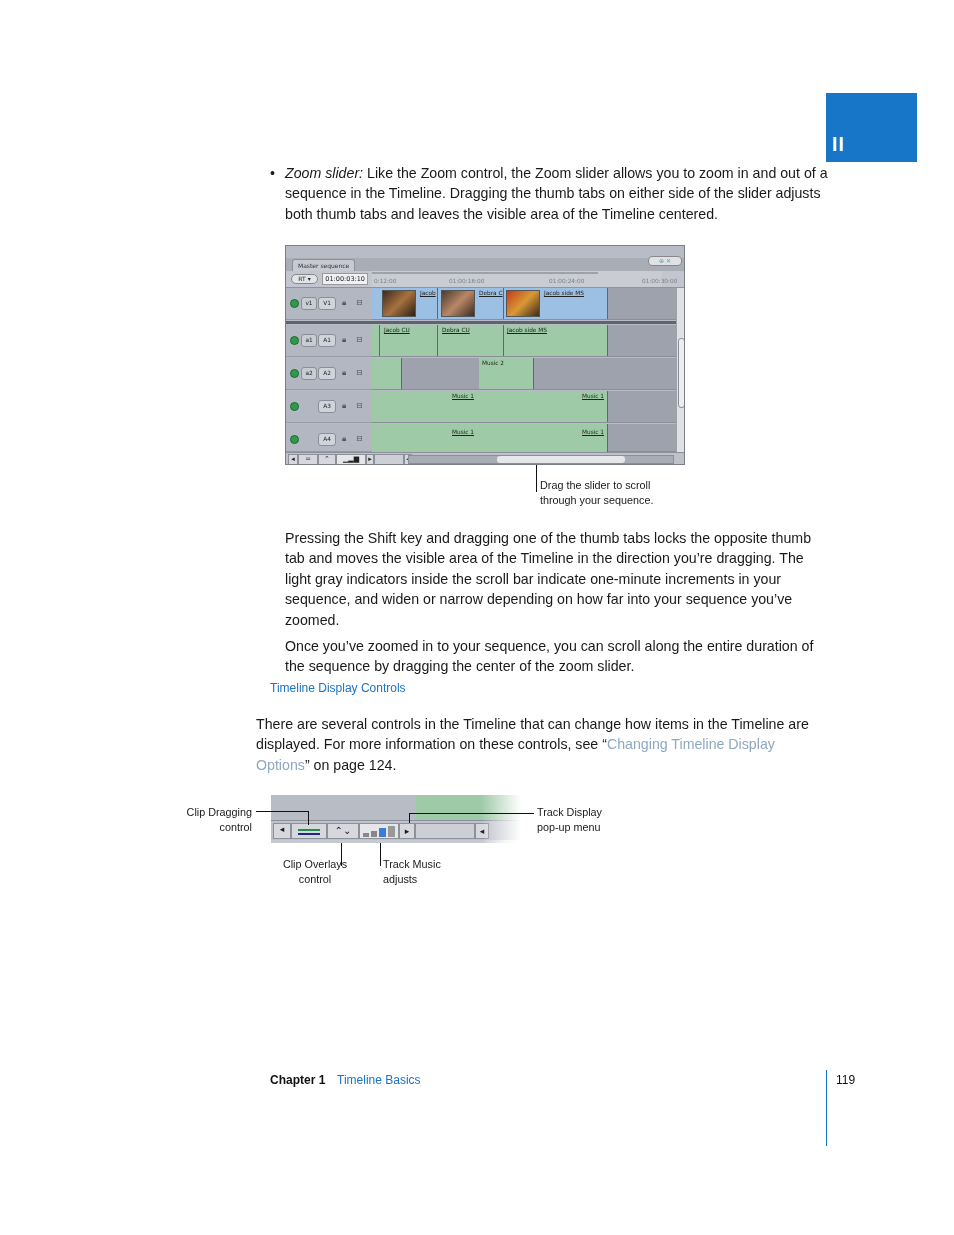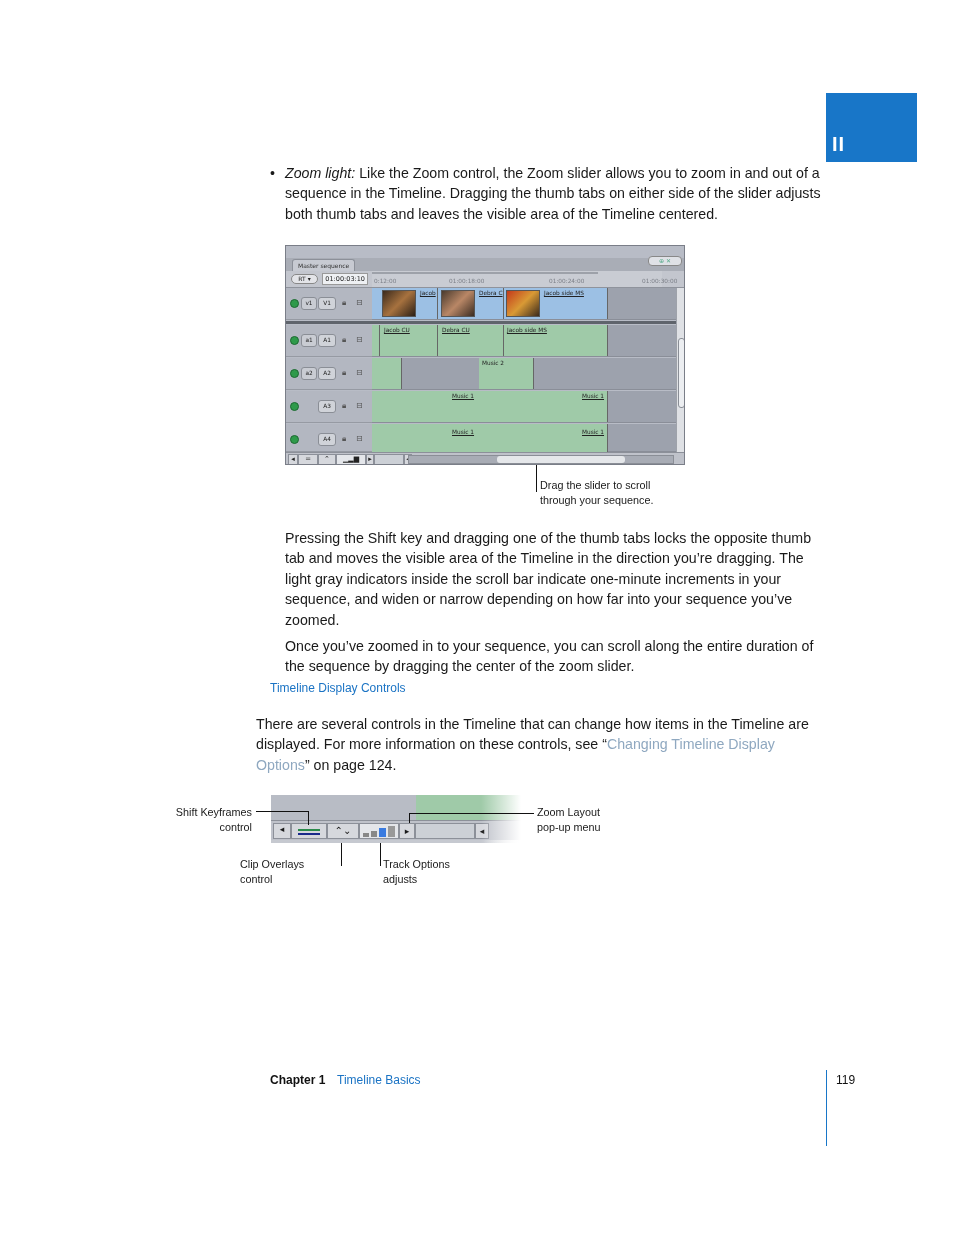--- a/index.html
+++ b/index.html
@@ -70,21 +70,21 @@
 </style>
 </head>
 <body>
 
 <div class="abs part-tab">
   <span>II</span>
 </div>
 
 <div class="abs body-text bullet">
   <span class="dot">•</span>
-  <span class="txt"><em>Zoom light:</em><span> Like the Zoom control, the Zoom slider allows you to zoom in and out of a sequence in the Timeline. Dragging the thumb tabs on either side of the slider adjusts both thumb tabs and leaves the visible area of the Timeline centered.</span></span>
+  <span class="txt"><em>Zoom slider:</em><span> Like the Zoom control, the Zoom slider allows you to zoom in and out of a sequence in the Timeline. Dragging the thumb tabs on either side of the slider adjusts both thumb tabs and leaves the visible area of the Timeline centered.</span></span>
 </div>
 
 <div class="abs tl">
   <div class="tl-tabrow">
     <div class="tl-tab">Master sequence</div>
   </div>
   <div class="tl-toprow">
     <div class="rt">RT ▾</div>
     <div class="tc">01:00:03:10</div>
     <div class="ruler">
@@ -226,40 +226,40 @@
       <div style="position:absolute;left:28px;top:2px;width:7px;height:11px;background:#999"></div>
     </div>
     <div class="b" style="left:128px;width:16px;font-size:9px;text-align:center;line-height:14px">▸</div>
     <div class="b" style="left:144px;width:60px;background:#ccd0d6"></div>
     <div class="b" style="left:204px;width:14px;font-size:9px;text-align:center;line-height:14px">◂</div>
   </div>
   <div class="fade"></div>
 </div>
 
 <div class="abs caption" style="left:170px;top:805px;width:82px;text-align:right">
-  <div>Shift Keyframes</div>
+  <div>Clip Dragging</div>
   <div>control</div>
 </div>
 <div class="abs hline" style="left:256px;top:811px;width:52px"></div>
 <div class="abs pin" style="left:308px;top:811px;height:14px"></div>
 
-<div class="abs caption" style="left:240px;top:857px;width:80px;text-align:left">
+<div class="abs caption" style="left:275px;top:857px;width:80px;text-align:center">
   <div>Clip Overlays</div>
   <div>control</div>
 </div>
 <div class="abs pin" style="left:341px;top:843px;height:23px"></div>
 
 <div class="abs caption" style="left:383px;top:857px;width:90px">
-  <div>Track Options</div>
+  <div>Track Music</div>
   <div>adjusts</div>
 </div>
 <div class="abs pin" style="left:380px;top:843px;height:23px"></div>
 
 <div class="abs caption" style="left:537px;top:805px;width:90px">
-  <div>Zoom Layout</div>
+  <div>Track Display</div>
   <div>pop-up menu</div>
 </div>
 <div class="abs hline" style="left:409px;top:813px;width:125px"></div>
 <div class="abs pin" style="left:409px;top:813px;height:10px"></div>
 
 <div class="abs footer-chapter">Chapter 1</div>
 <div class="abs footer-title">Timeline Basics</div>
 <div class="abs footer-rule"></div>
 <div class="abs footer-page">119</div>
 

